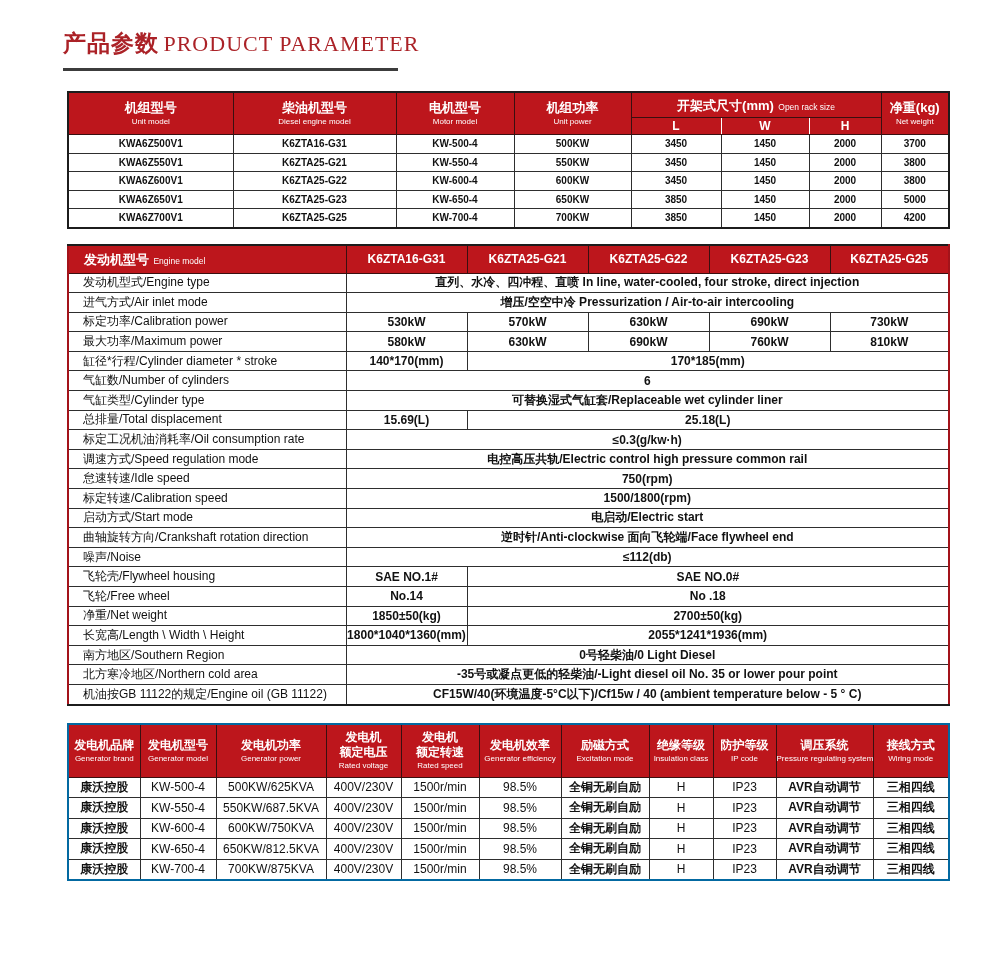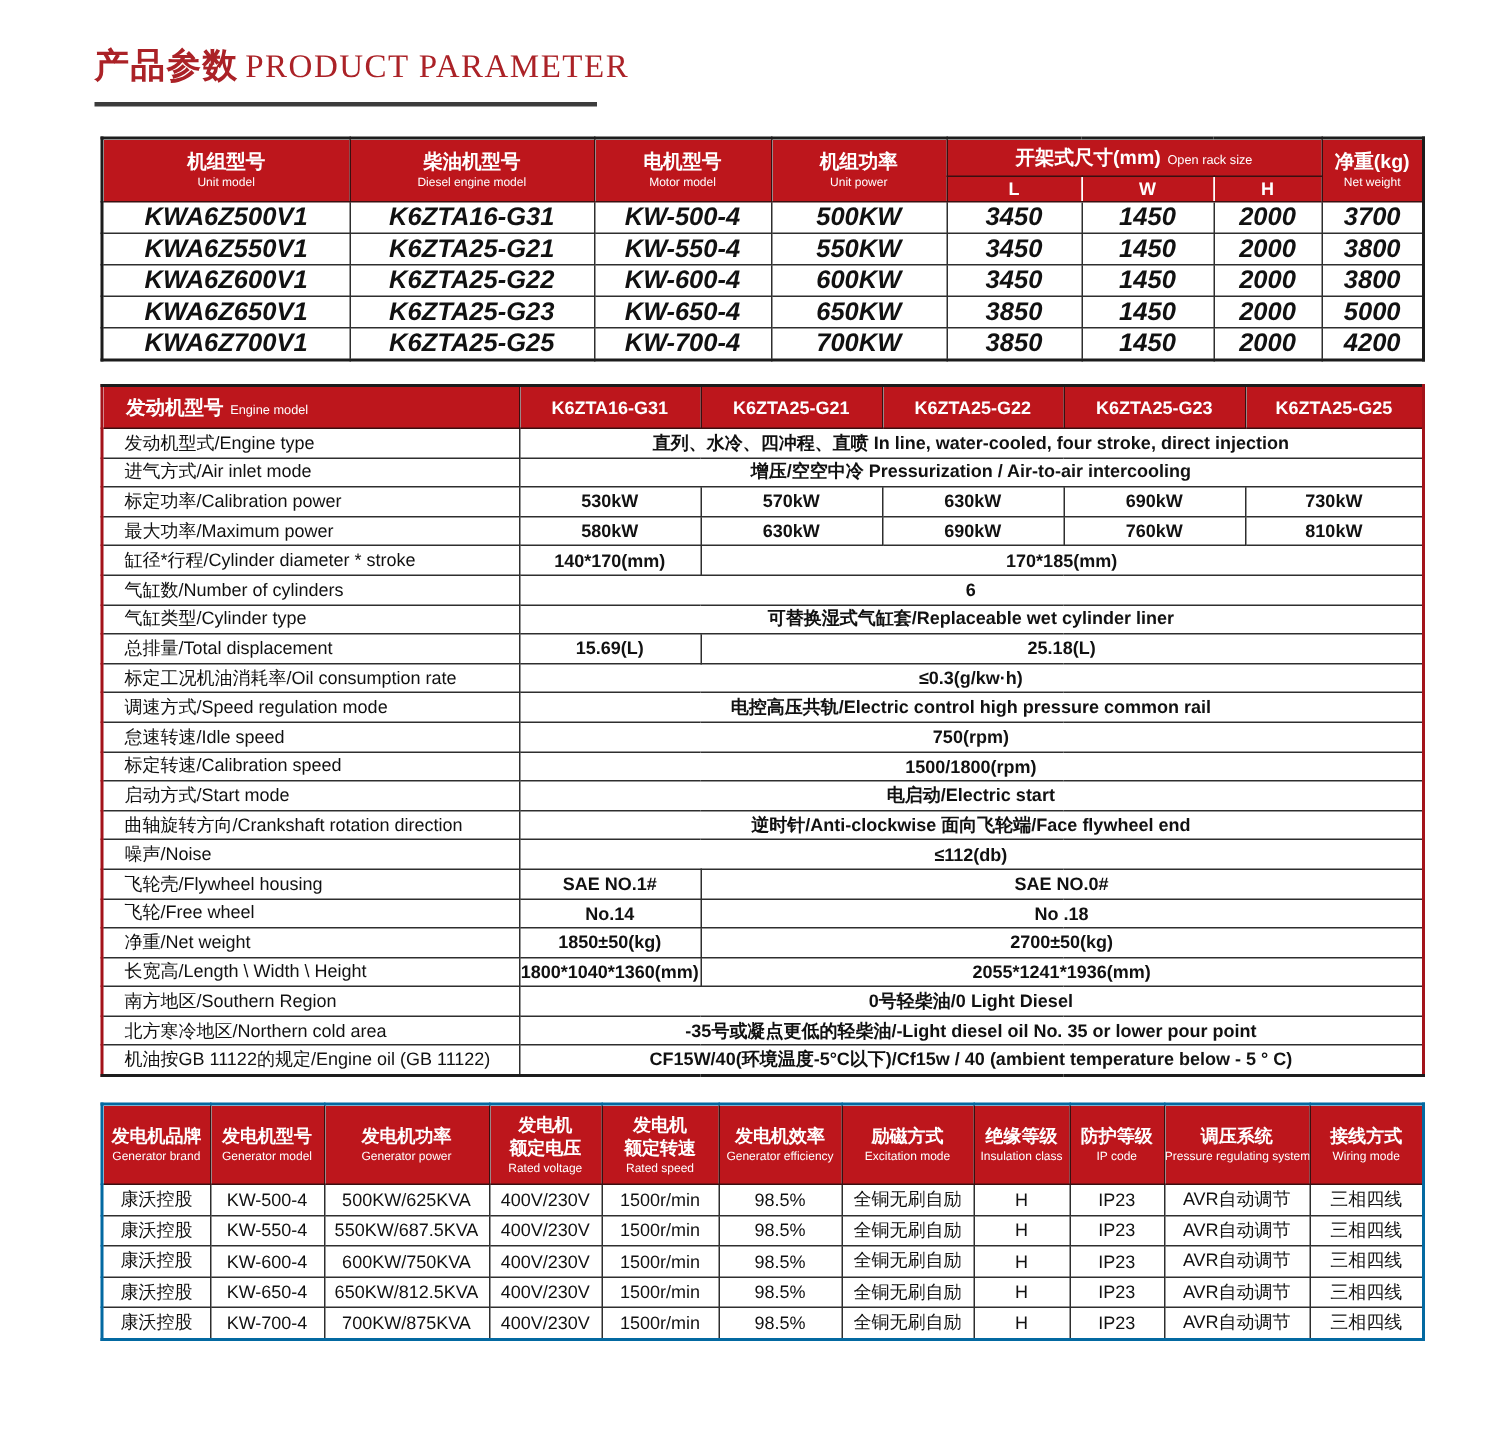--- a/index.html
+++ b/index.html
@@ -24,38 +24,38 @@
   .hz{display:block;font-size:13px;font-weight:700;line-height:1.25;white-space:pre-line;}
   .he{display:block;font-size:8px;font-weight:400;line-height:1.2;margin-top:1px;}
   .hz-inline{font-size:13px;font-weight:700;}
   .he-inline{font-size:8.5px;font-weight:400;}
 
   
   #table1{margin-top:20px;border:2px solid #1c1c1c;}
   #table1 thead tr.main th{height:24px;}
   #table1 thead tr.sub th{height:16px;font-size:12px;font-weight:700;
       border-top:1px solid #fff;border-left:1px solid #fff;border-right:1px solid #fff;}
-  #table1 tbody td{height:17.5px;font-size:17px;font-weight:600;font-style:italic;}
+  #table1 tbody td{height:17.5px;font-size:10px;font-weight:600;}
 
   
   #table2{margin-top:15px;border:2px solid #1c1c1c;border-left:2px solid #a3131a;border-right:2px solid #a3131a;}
   #table2 thead th{height:27px;}
   #table2 thead th.lblhead{text-align:left;padding-left:15px;}
   #table2 thead th.model{font-size:12px;font-weight:700;}
   #table2 tbody td{height:18.6px;font-size:12px;}
   #table2 tbody td.lbl{text-align:left;padding-left:14px;font-weight:500;}
   #table2 tbody td.val{font-weight:600;}
 
   
   #table3{margin-top:17px;border:2px solid #0369a1;}
   #table3 thead th{height:52px;}
   #table3 thead .hz{font-size:12px;}
   #table3 thead .he{font-size:8px;transform-origin:center;}
   #table3 tbody td{height:19.5px;font-size:12px;font-weight:500;}
-  #table3 tbody td.zh-bold{font-weight:400;margin-left:16px;}
+  #table3 tbody td.zh-bold{font-weight:700;margin-left:16px;}
 </style>
 </head>
 <body>
 
 <div class="content">
 
   <div class="title-wrap">
     <div class="title-line">
       <span class="title-zh">产品参数</span>
       <span class="title-en">PRODUCT PARAMETER</span>

